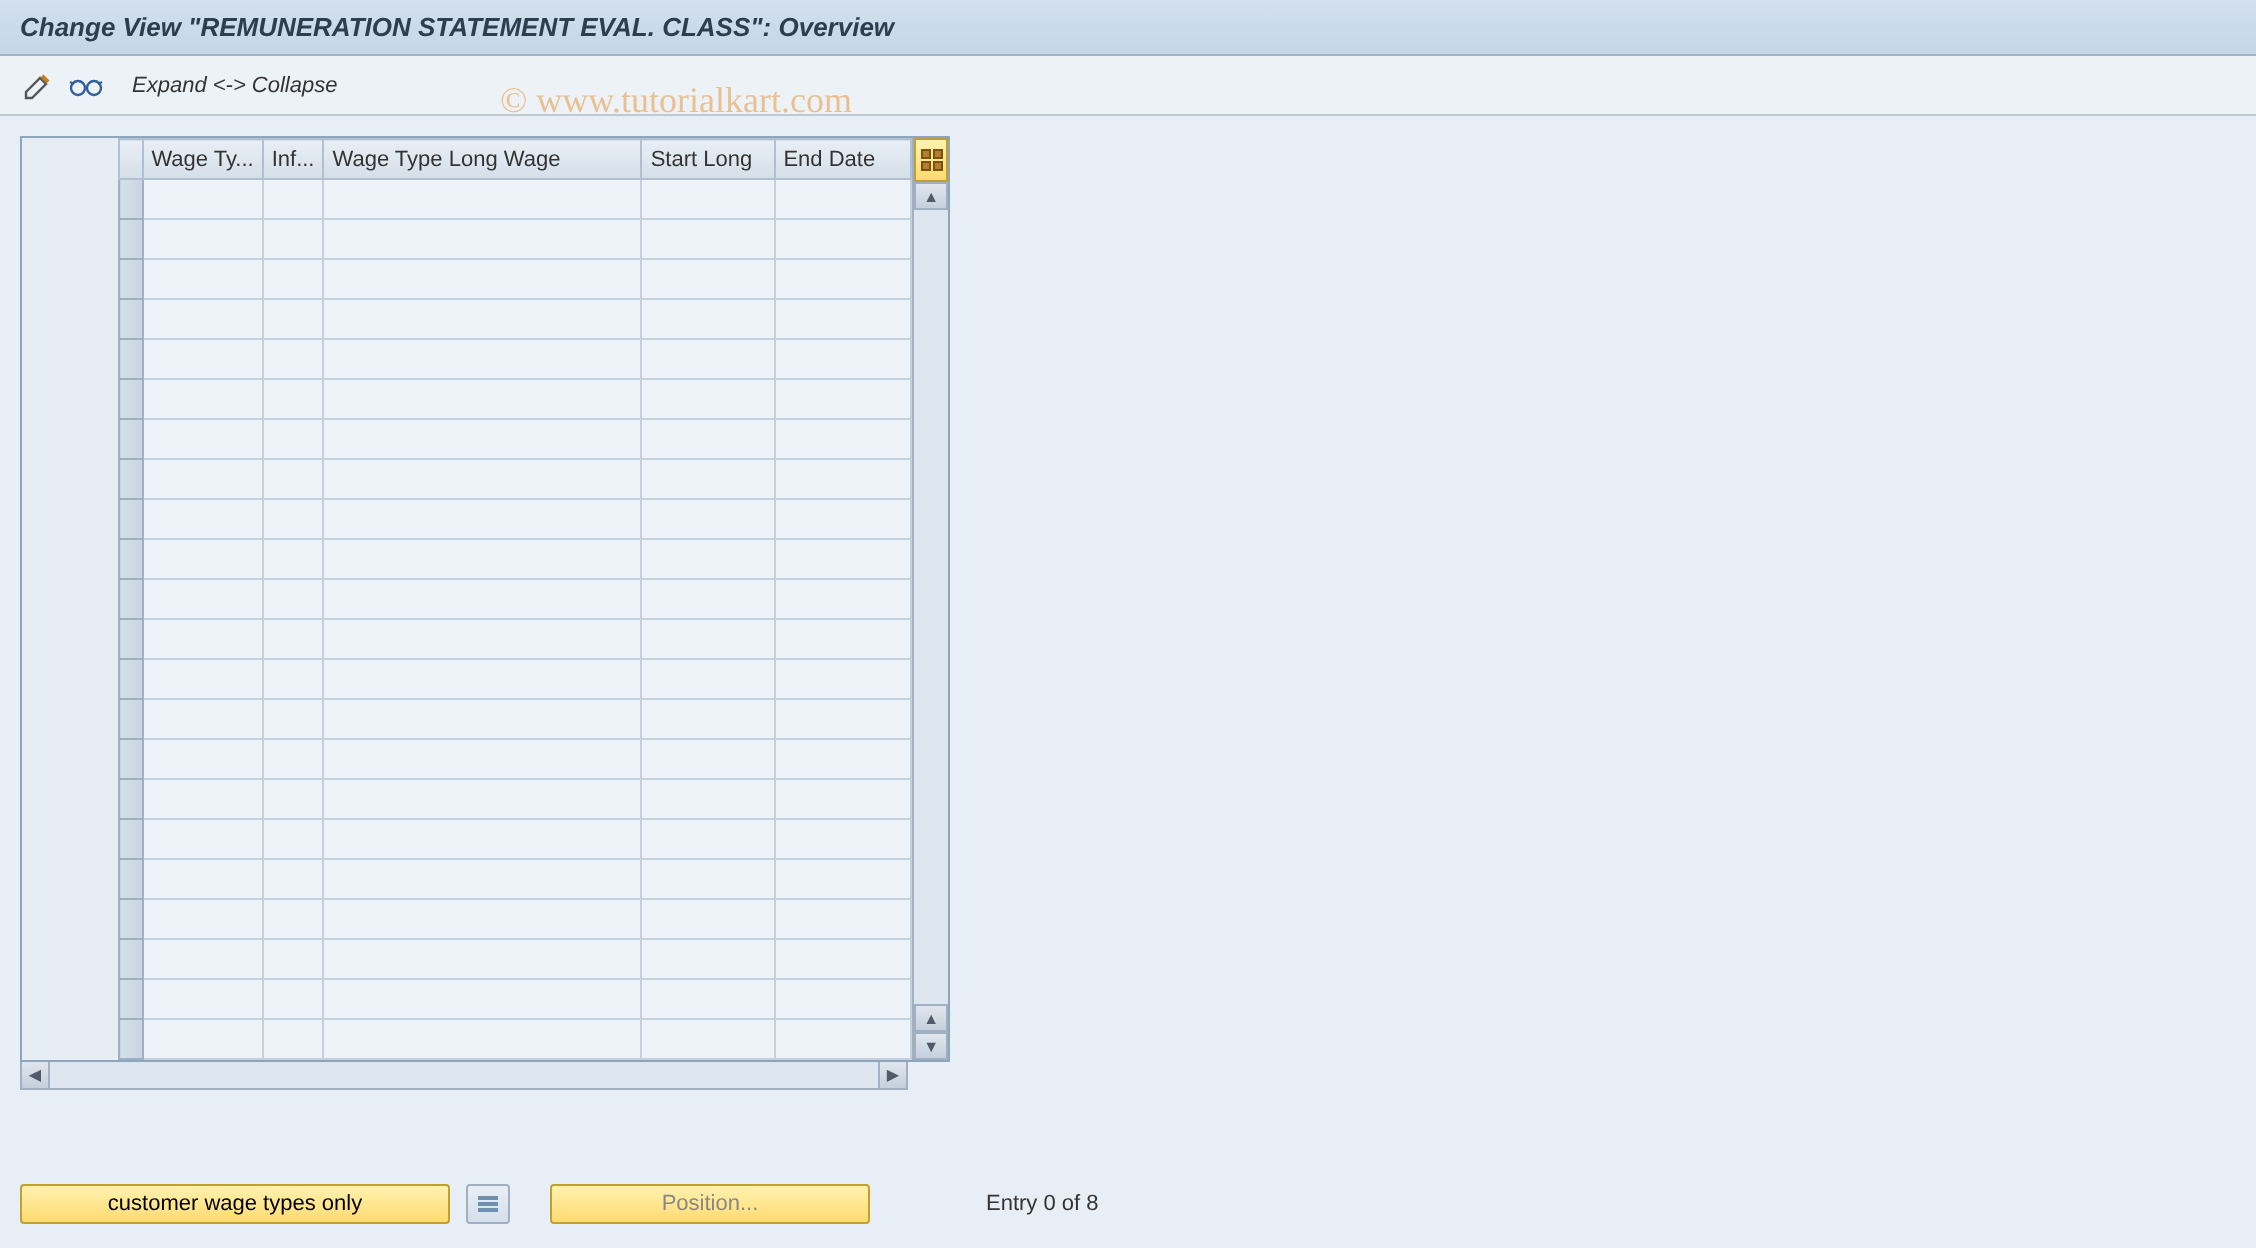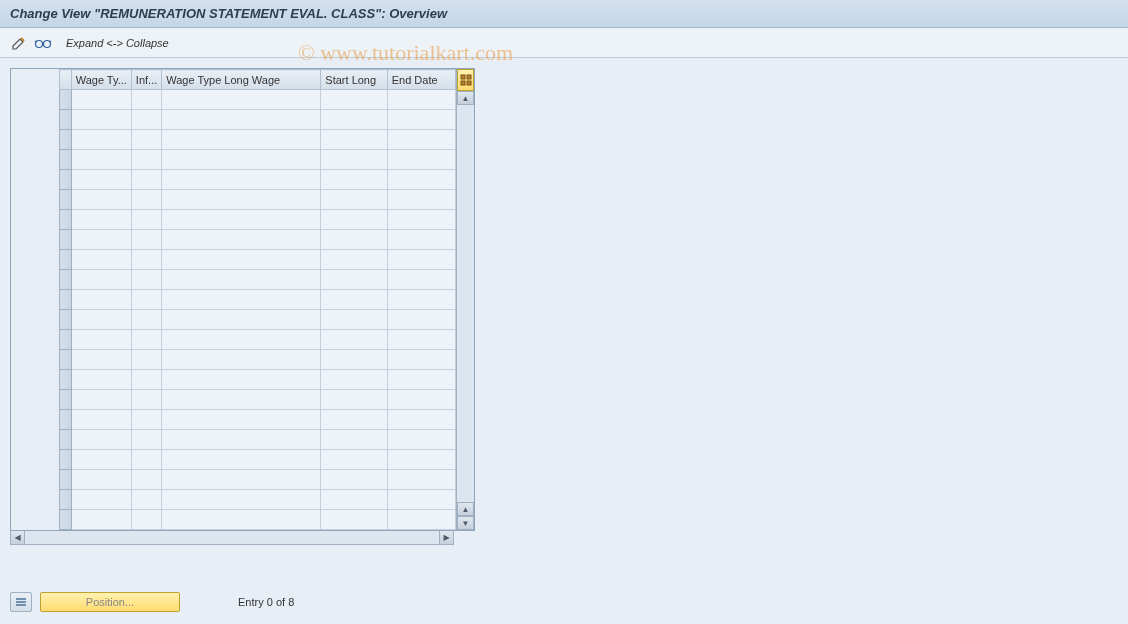--- a/index.html
+++ b/index.html
@@ -137,46 +137,45 @@
       padding: 2px 10px;
       height: 20px;
       display: flex;
       align-items: center;
       justify-content: center;
       cursor: pointer;
       font-size: 11px;
       border-radius: 2px;
     }
     .yellow-btn.wide { width: 215px; }
-    .yellow-btn.pos { width: 140px; color: #888; }
+    .yellow-btn.pos { width: 160px; color: #888; margin-left: 12px; }
     .small-icon-btn {
       width: 22px;
       height: 20px;
       background: linear-gradient(to bottom, #e8eef5 0%, #d5dfe9 100%);
       border: 1px solid #a0b0c0;
       display: flex;
       align-items: center;
       justify-content: center;
       cursor: pointer;
       border-radius: 2px;
     }
     .entry-text {
       margin-left: 50px;
       color: #333;
     }
     .watermark {
       position: absolute;
       top: 40px;
       left: 250px;
       color: #e8a050;
-      font-size: 22px;
+      font-size: 18px;
       font-family: Georgia, serif;
       opacity: 0.6;
       pointer-events: none;
-      margin-left: 48px;
     }
     .h-scroll {
       width: 444px;
       height: 14px;
       display: flex;
       border: 1px solid #a0b0c0;
       border-top: none;
       margin-left: 0;
     }
     .h-scroll-btn {
@@ -427,20 +426,21 @@
     </div>
   </div>
   <div class="h-scroll">
     <div class="h-scroll-btn">◀</div>
     <div class="h-scroll-track"></div>
     <div class="h-scroll-btn">▶</div>
   </div>
 </div>
 
 <div class="bottom-bar">
+  <div class="yellow-btn wide">customer wage types only</div>
   <div class="small-icon-btn">
     <svg width="12" height="12" viewBox="0 0 12 12">
         <rect x="1" y="2" width="10" height="2" fill="#7090b0"></rect>
         <rect x="1" y="5" width="10" height="2" fill="#7090b0"></rect>
         <rect x="1" y="8" width="10" height="2" fill="#7090b0"></rect>
       </svg>
   </div>
   <div class="yellow-btn pos">Position...</div>
   <span class="entry-text">Entry 0 of 8</span>
 </div>

